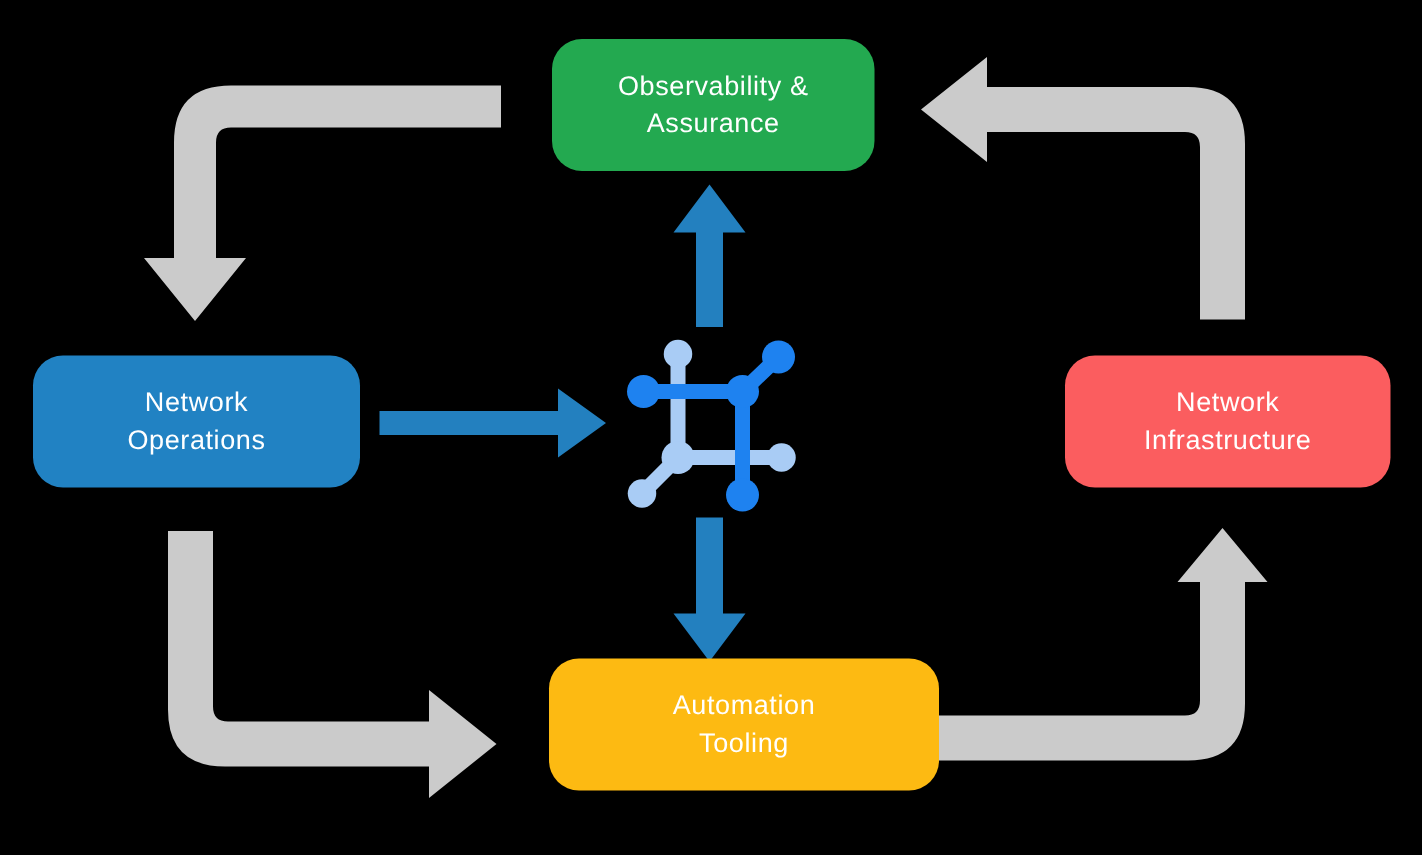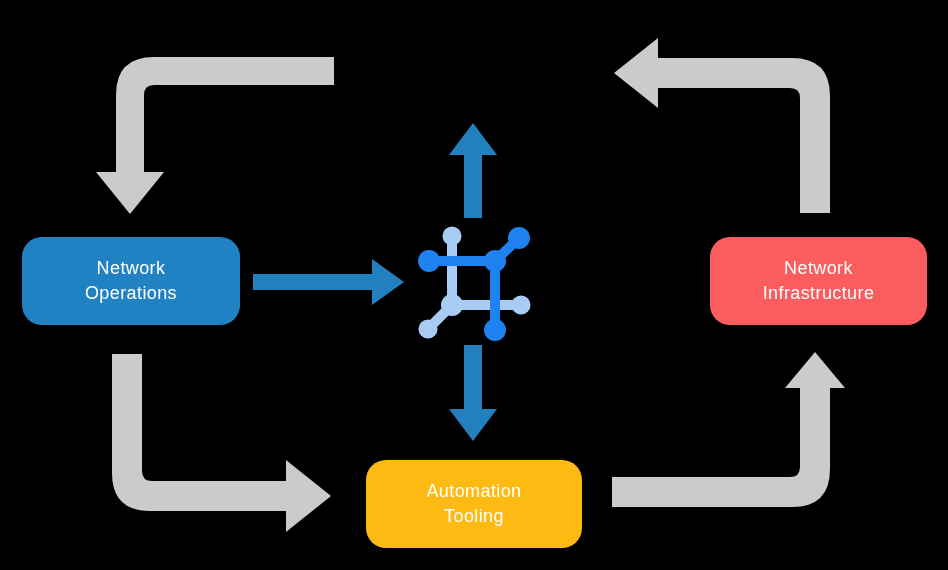--- a/index.html
+++ b/index.html
@@ -27,21 +27,21 @@
     font-size: 18px;
     font-weight: 500;
     letter-spacing: 0.4px;
     line-height: 1.38;
     text-align: center;
     white-space: pre-line;
   }
   .node-observability   { left: 368px; top: 26px;  width: 215px; height: 88px; }
   .node-operations      { left: 22px;  top: 237px; width: 218px; height: 88px; }
   .node-infrastructure  { left: 710px; top: 237px; width: 217px; height: 88px; }
-  .node-automation      { left: 366px; top: 460px; width: 216px; height: 88px; }
+  .node-automation      { left: 366px; top: 439px; width: 260px; height: 88px; }
 </style>
 </head>
 <body>
 
 <div class="stage" style="background-color: rgb(0, 0, 0);">
 
   <svg class="layer" viewBox="0 0 948 570">
 
     <path d="M 334 57 L 154 57 Q 116 57 116 95 L 116 172 L 96 172 L 130 214 L 164 172 L 144 172 L 144 95 Q 144 85 154 85 L 334 85 Z" fill="#cbcbcb"></path>
     <path d="M 112 354 L 142 354 L 142 471 Q 142 481 152 481 L 286 481 L 286 460 L 331 496 L 286 532 L 286 511 L 150 511 Q 112 511 112 473 Z" fill="#cbcbcb"></path>
@@ -75,20 +75,24 @@
 
       <g fill="#1e82f0">
         <circle cx="429" cy="261" r="11"></circle>
         <circle cx="519" cy="238" r="11"></circle>
         <circle cx="495" cy="330" r="11"></circle>
         <circle cx="495" cy="261" r="11"></circle>
       </g>
     </g>
   </svg>
 
+  <div class="node node-observability" style="background-color: rgb(35, 169, 80);">
+    <span class="node-label">Observability &amp;
+Assurance</span>
+  </div>
 
   <div class="node node-operations" style="background-color: rgb(33, 130, 195);">
     <span class="node-label">Network
 Operations</span>
   </div>
 
   <div class="node node-infrastructure" style="background-color: rgb(251, 93, 95);">
     <span class="node-label">Network
 Infrastructure</span>
   </div>

